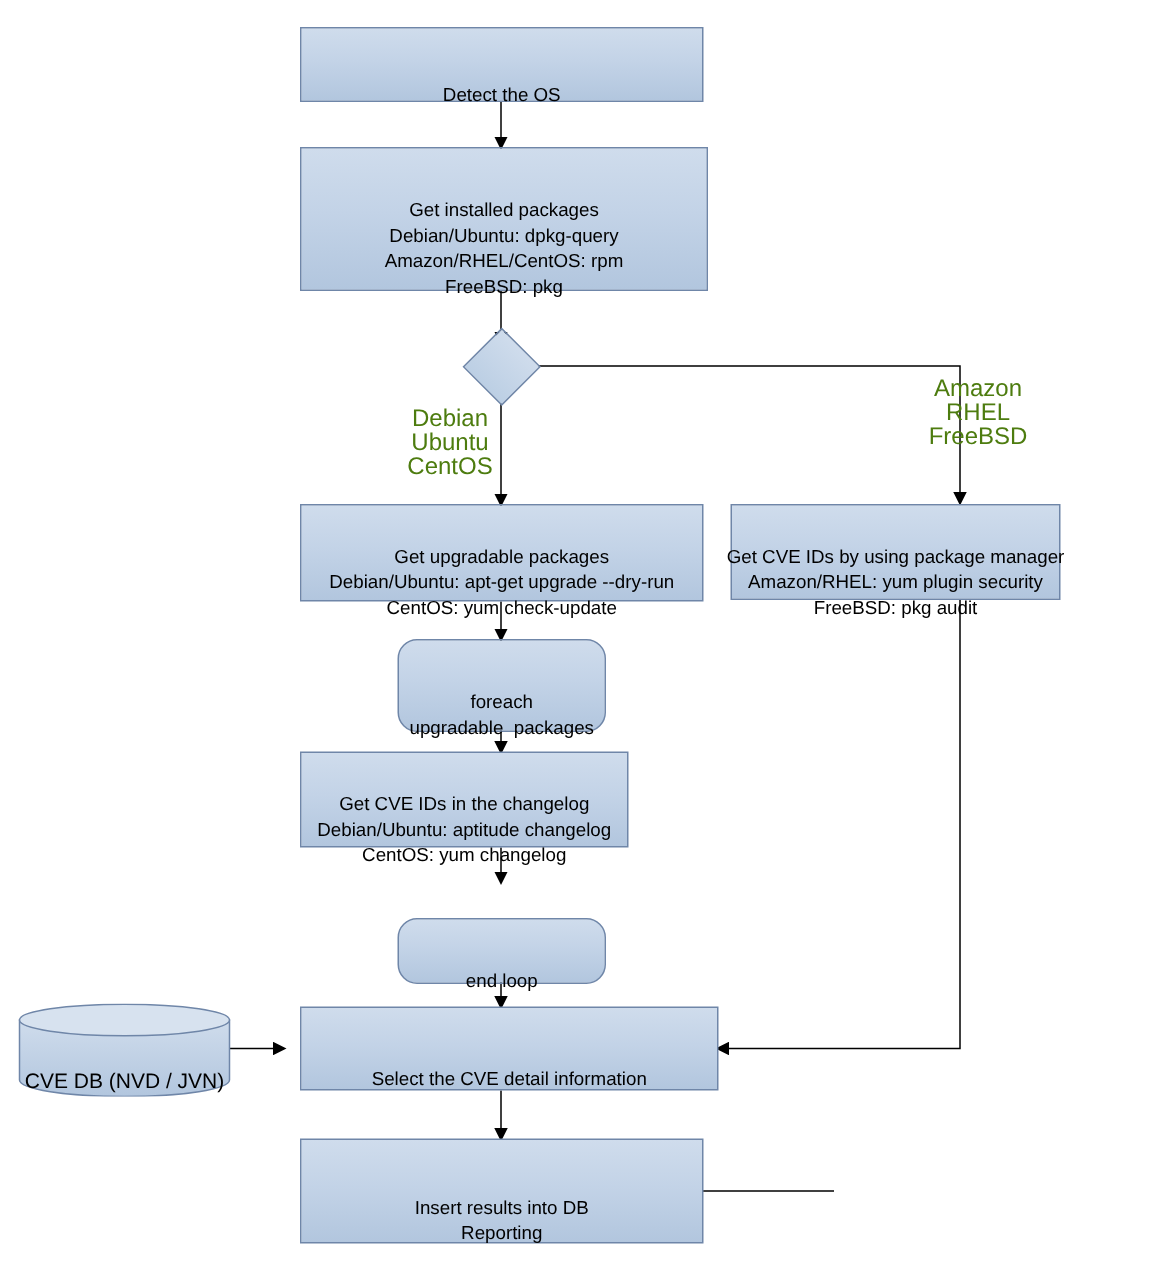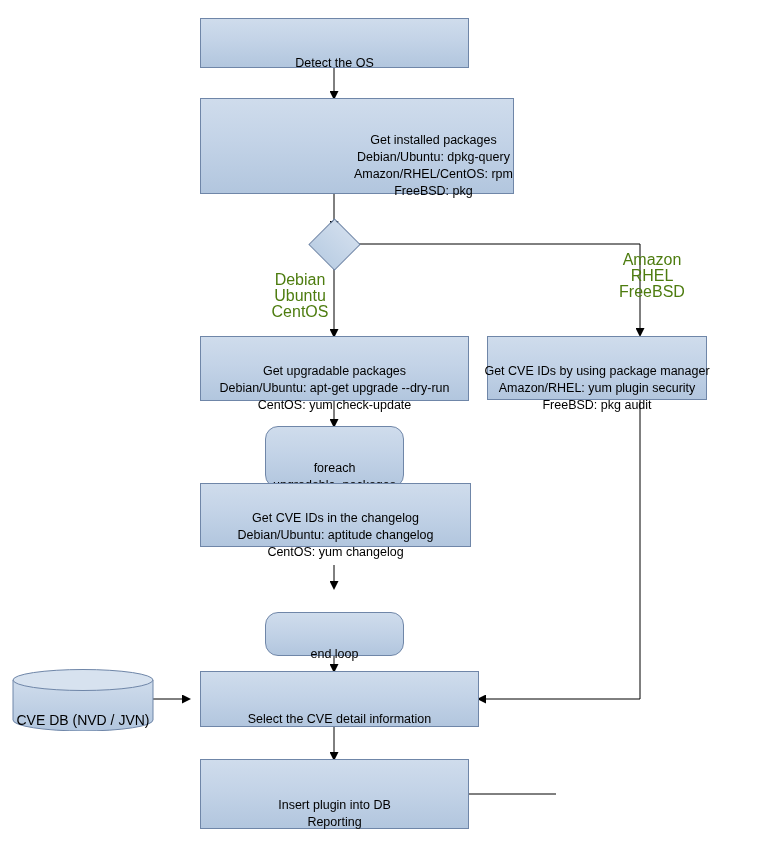--- a/index.html
+++ b/index.html
@@ -117,21 +117,21 @@
       <path d="M334,727 L334,759" marker-end="url(#arrow)"></path>
 
       <path d="M468,794 L556,794"></path>
     </g>
   </svg>
 
   <div class="node box" style="left:200px; top:18px; width:269px; height:50px;">
     <span class="nowrap">Detect the OS</span>
   </div>
 
-  <div class="node box" style="left:200px; top:98px; width:314px; height:96px;justify-content:flex-end;">
+  <div class="node box" style="left:200px; top:98px; width:272px; height:96px;">
     <span class="nowrap">Get installed packages
 Debian/Ubuntu: dpkg-query
 Amazon/RHEL/CentOS: rpm
 FreeBSD: pkg</span>
   </div>
 
   <div class="node diamond" style="left:316px; top:226px; width:37px; height:37px;">
     <span></span>
   </div>
 
@@ -152,36 +152,36 @@
     <span class="nowrap">Get CVE IDs by using package manager
 Amazon/RHEL: yum plugin security
 FreeBSD: pkg audit</span>
   </div>
 
   <div class="node rounded" style="left:265px; top:426px; width:139px; height:62px;">
     <span class="nowrap">foreach
 upgradable  packages</span>
   </div>
 
-  <div class="node box" style="left:200px; top:483px; width:271px; height:64px;">
+  <div class="node box" style="left:200px; top:501px; width:219px; height:64px;">
     <span class="nowrap">Get CVE IDs in the changelog
 Debian/Ubuntu: aptitude changelog
 CentOS: yum changelog</span>
   </div>
 
   <div class="node rounded" style="left:265px; top:612px; width:139px; height:44px;">
     <span class="nowrap">end loop</span>
   </div>
 
   <div class="node box" style="left:200px; top:671px; width:279px; height:56px;">
     <span class="nowrap">Select the CVE detail information</span>
   </div>
 
   <div class="node box" style="left:200px; top:759px; width:269px; height:70px;">
-    <span class="nowrap">Insert plugin into DB
+    <span class="nowrap">Insert results into DB
 Reporting</span>
   </div>
 
   <div class="cylinder" style="left:12px; top:669px; width:142px; height:62px;">
     <svg class="cyl-body" viewBox="0 0 142 62" xmlns="http://www.w3.org/2000/svg">
       <defs>
         <linearGradient id="cylgrad1" x1="0" y1="0" x2="0" y2="1">
           <stop offset="0%" stop-color="#cfdcec"></stop>
           <stop offset="100%" stop-color="#b2c6de"></stop>
         </linearGradient>

